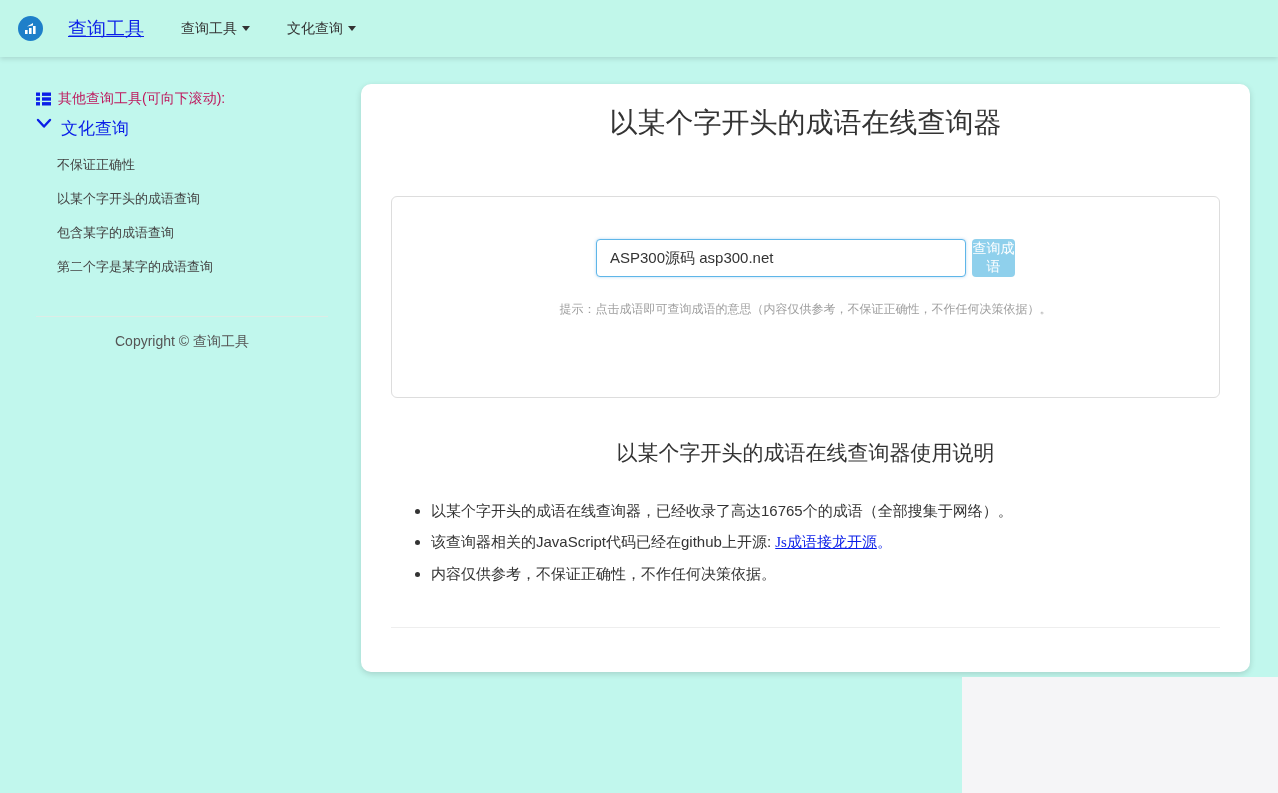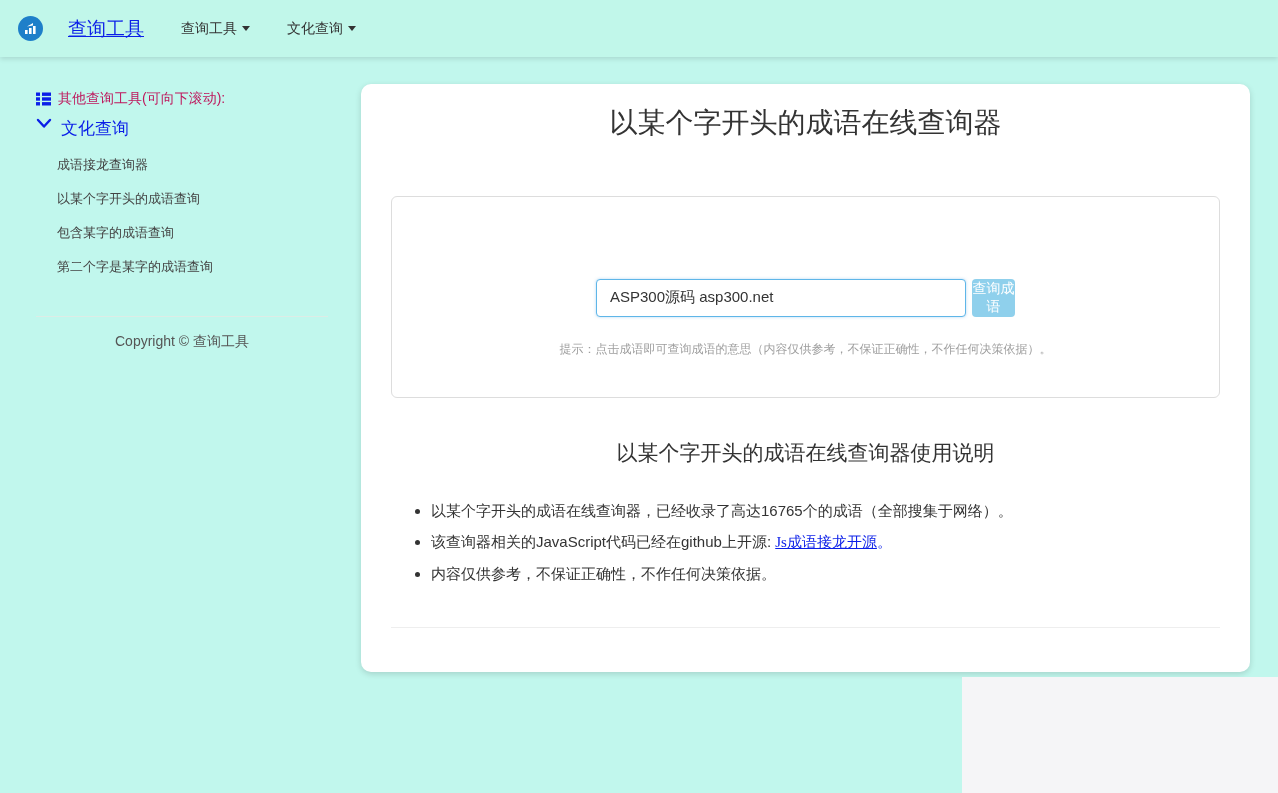--- a/index.html
+++ b/index.html
@@ -106,21 +106,20 @@
     color:#333;
   }
   .query-panel {
     margin-top:54px;
     height:202px;
     border:1px solid #ddd;
     border-radius:6px;
     display:flex;
     flex-direction:column;
     align-items:center;
-    justify-content:center;
   }
   .input-row {
     margin-top:42px;
     display:flex;
     align-items:stretch;
   }
   .query-input {
     width:370px;
     height:38px;
     border:1px solid #5fb6e8;
@@ -228,21 +227,21 @@
     <div class="side-category">
       <span class="chev">
         <svg width="16" height="12" viewBox="0 0 16 12">
           <polyline points="2,3 8,9.5 14,3" fill="none" stroke="#0b1fe8" stroke-width="2.4" stroke-linecap="round" stroke-linejoin="round"></polyline>
         </svg>
       </span>
       <span>文化查询</span>
     </div>
 
     <ul class="side-list">
-      <li>成语接龙查询器</li>
+      <li>不保证正确性</li>
       <li>以某个字开头的成语查询</li>
       <li>包含某字的成语查询</li>
       <li>第二个字是某字的成语查询</li>
     </ul>
 
     <hr class="side-divider">
     <div class="side-copy">Copyright © 查询工具</div>
   </div>
 
   <div class="main-col">

